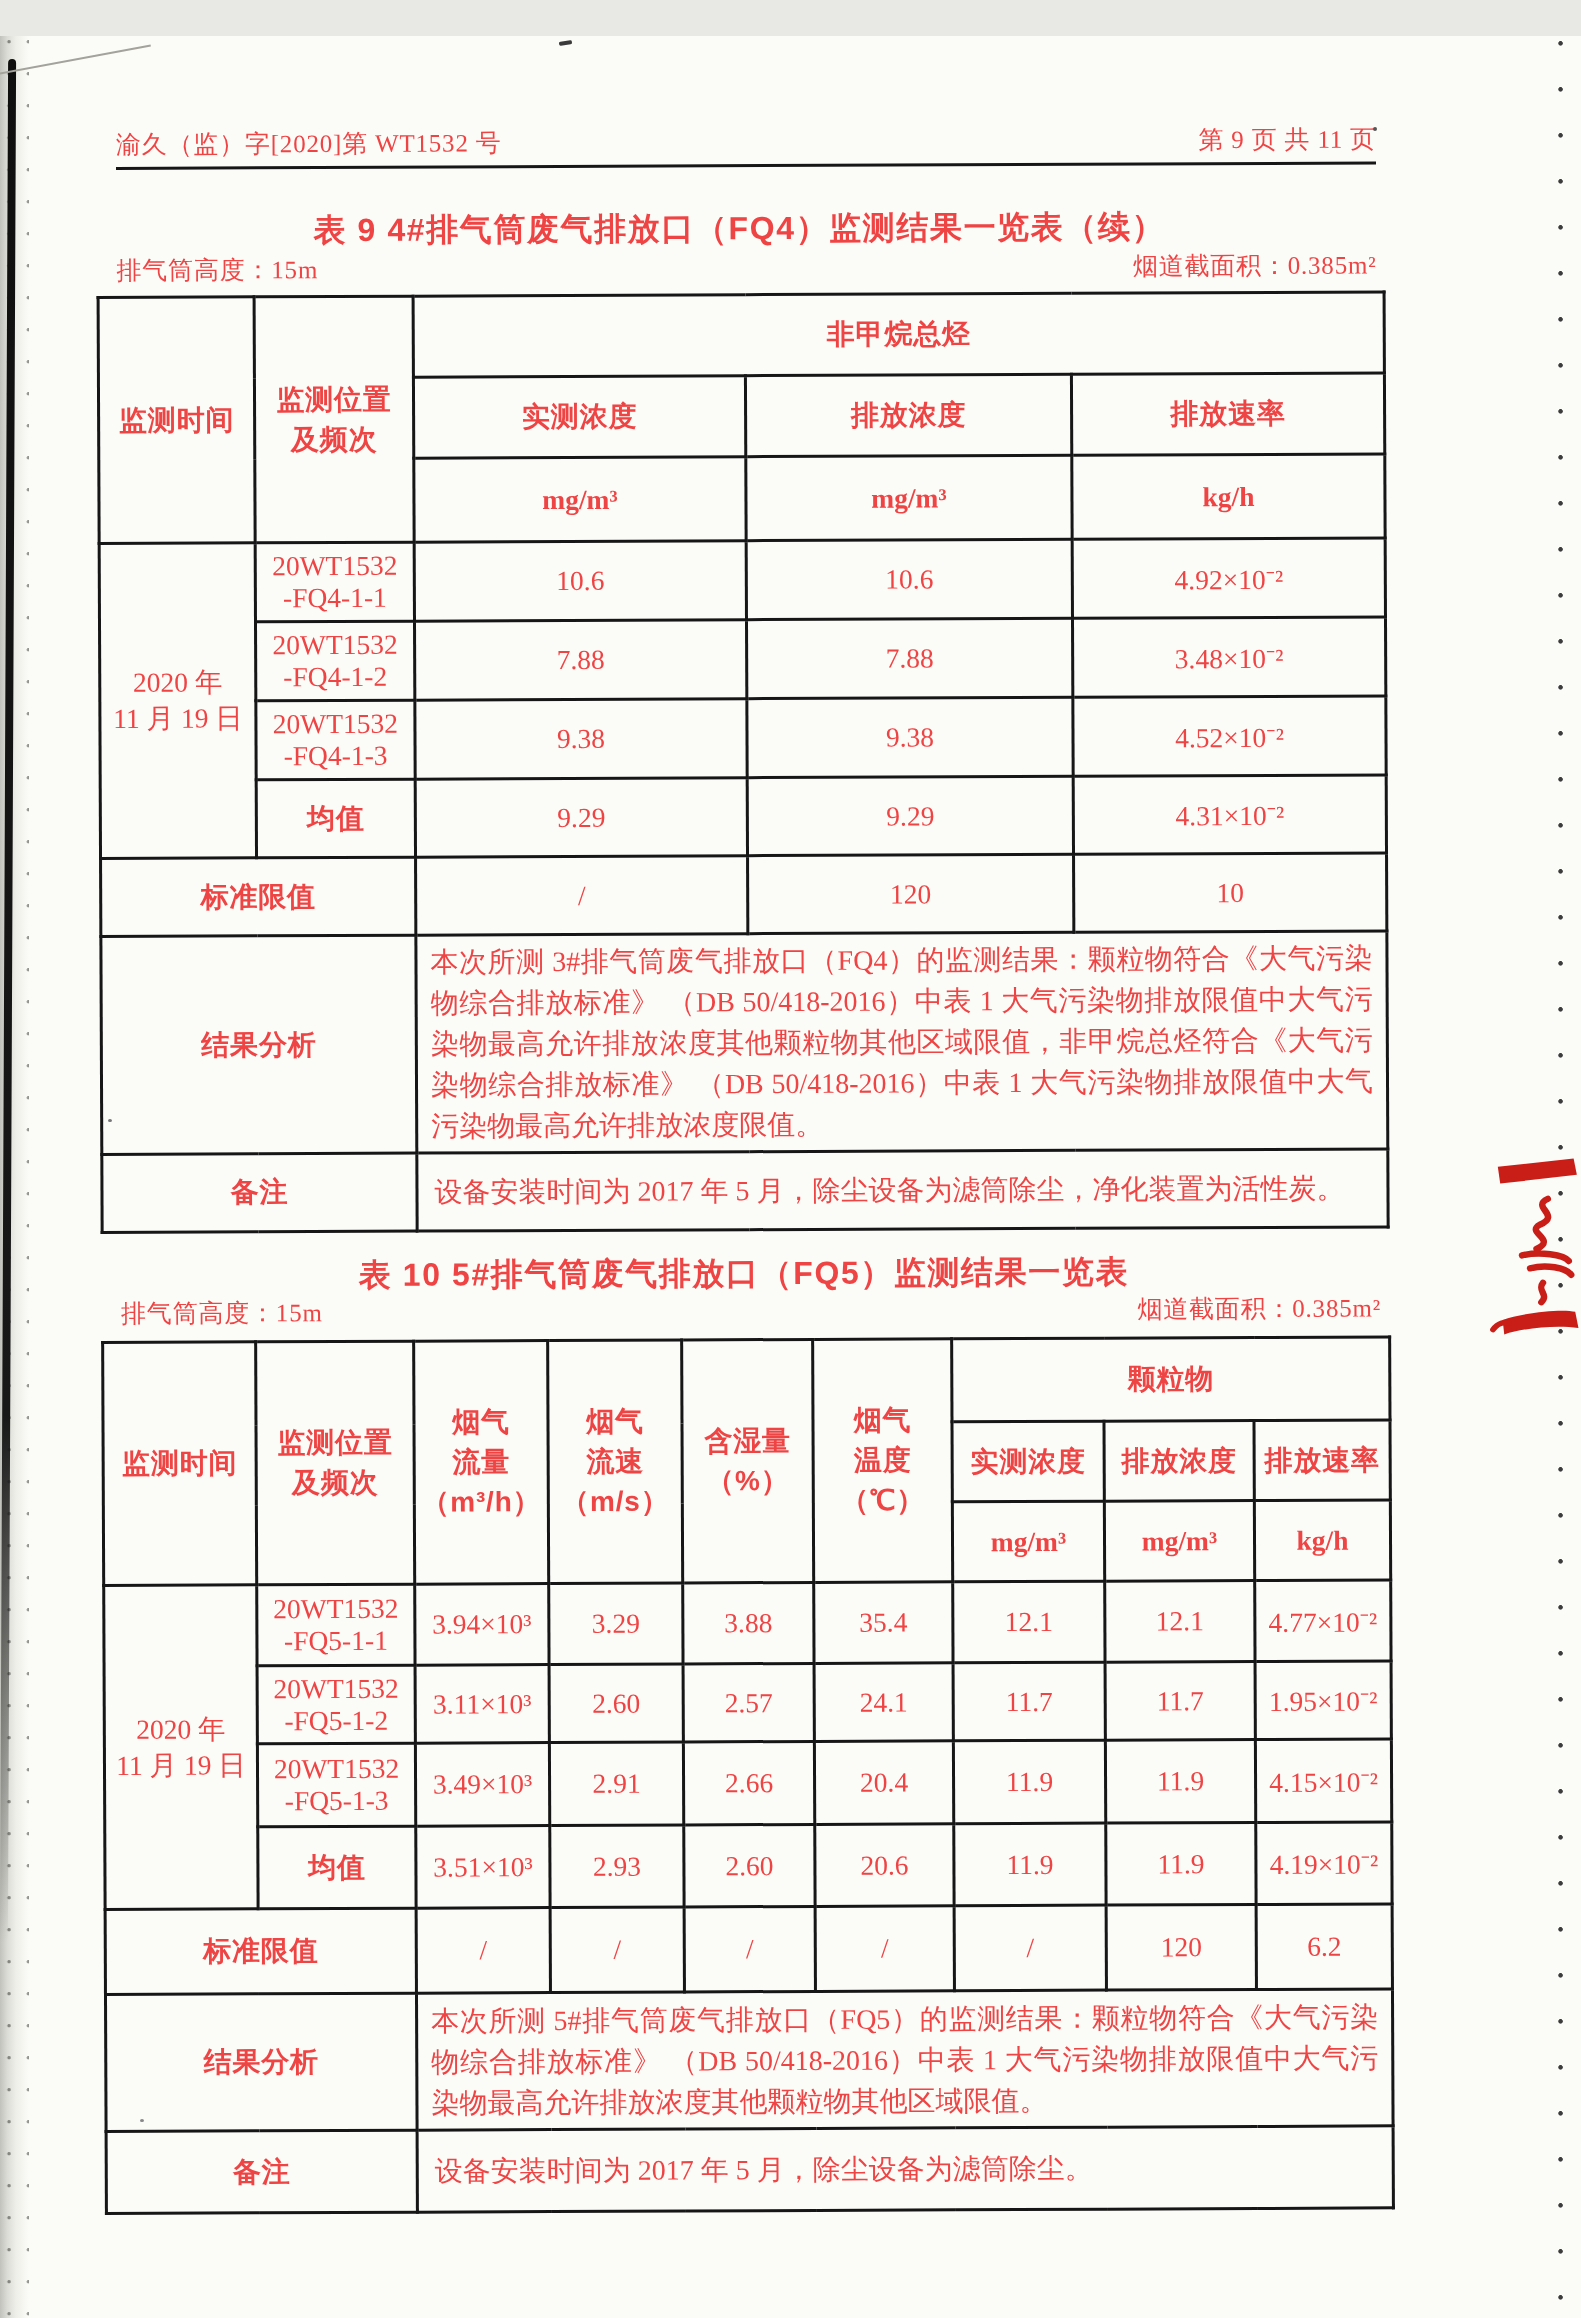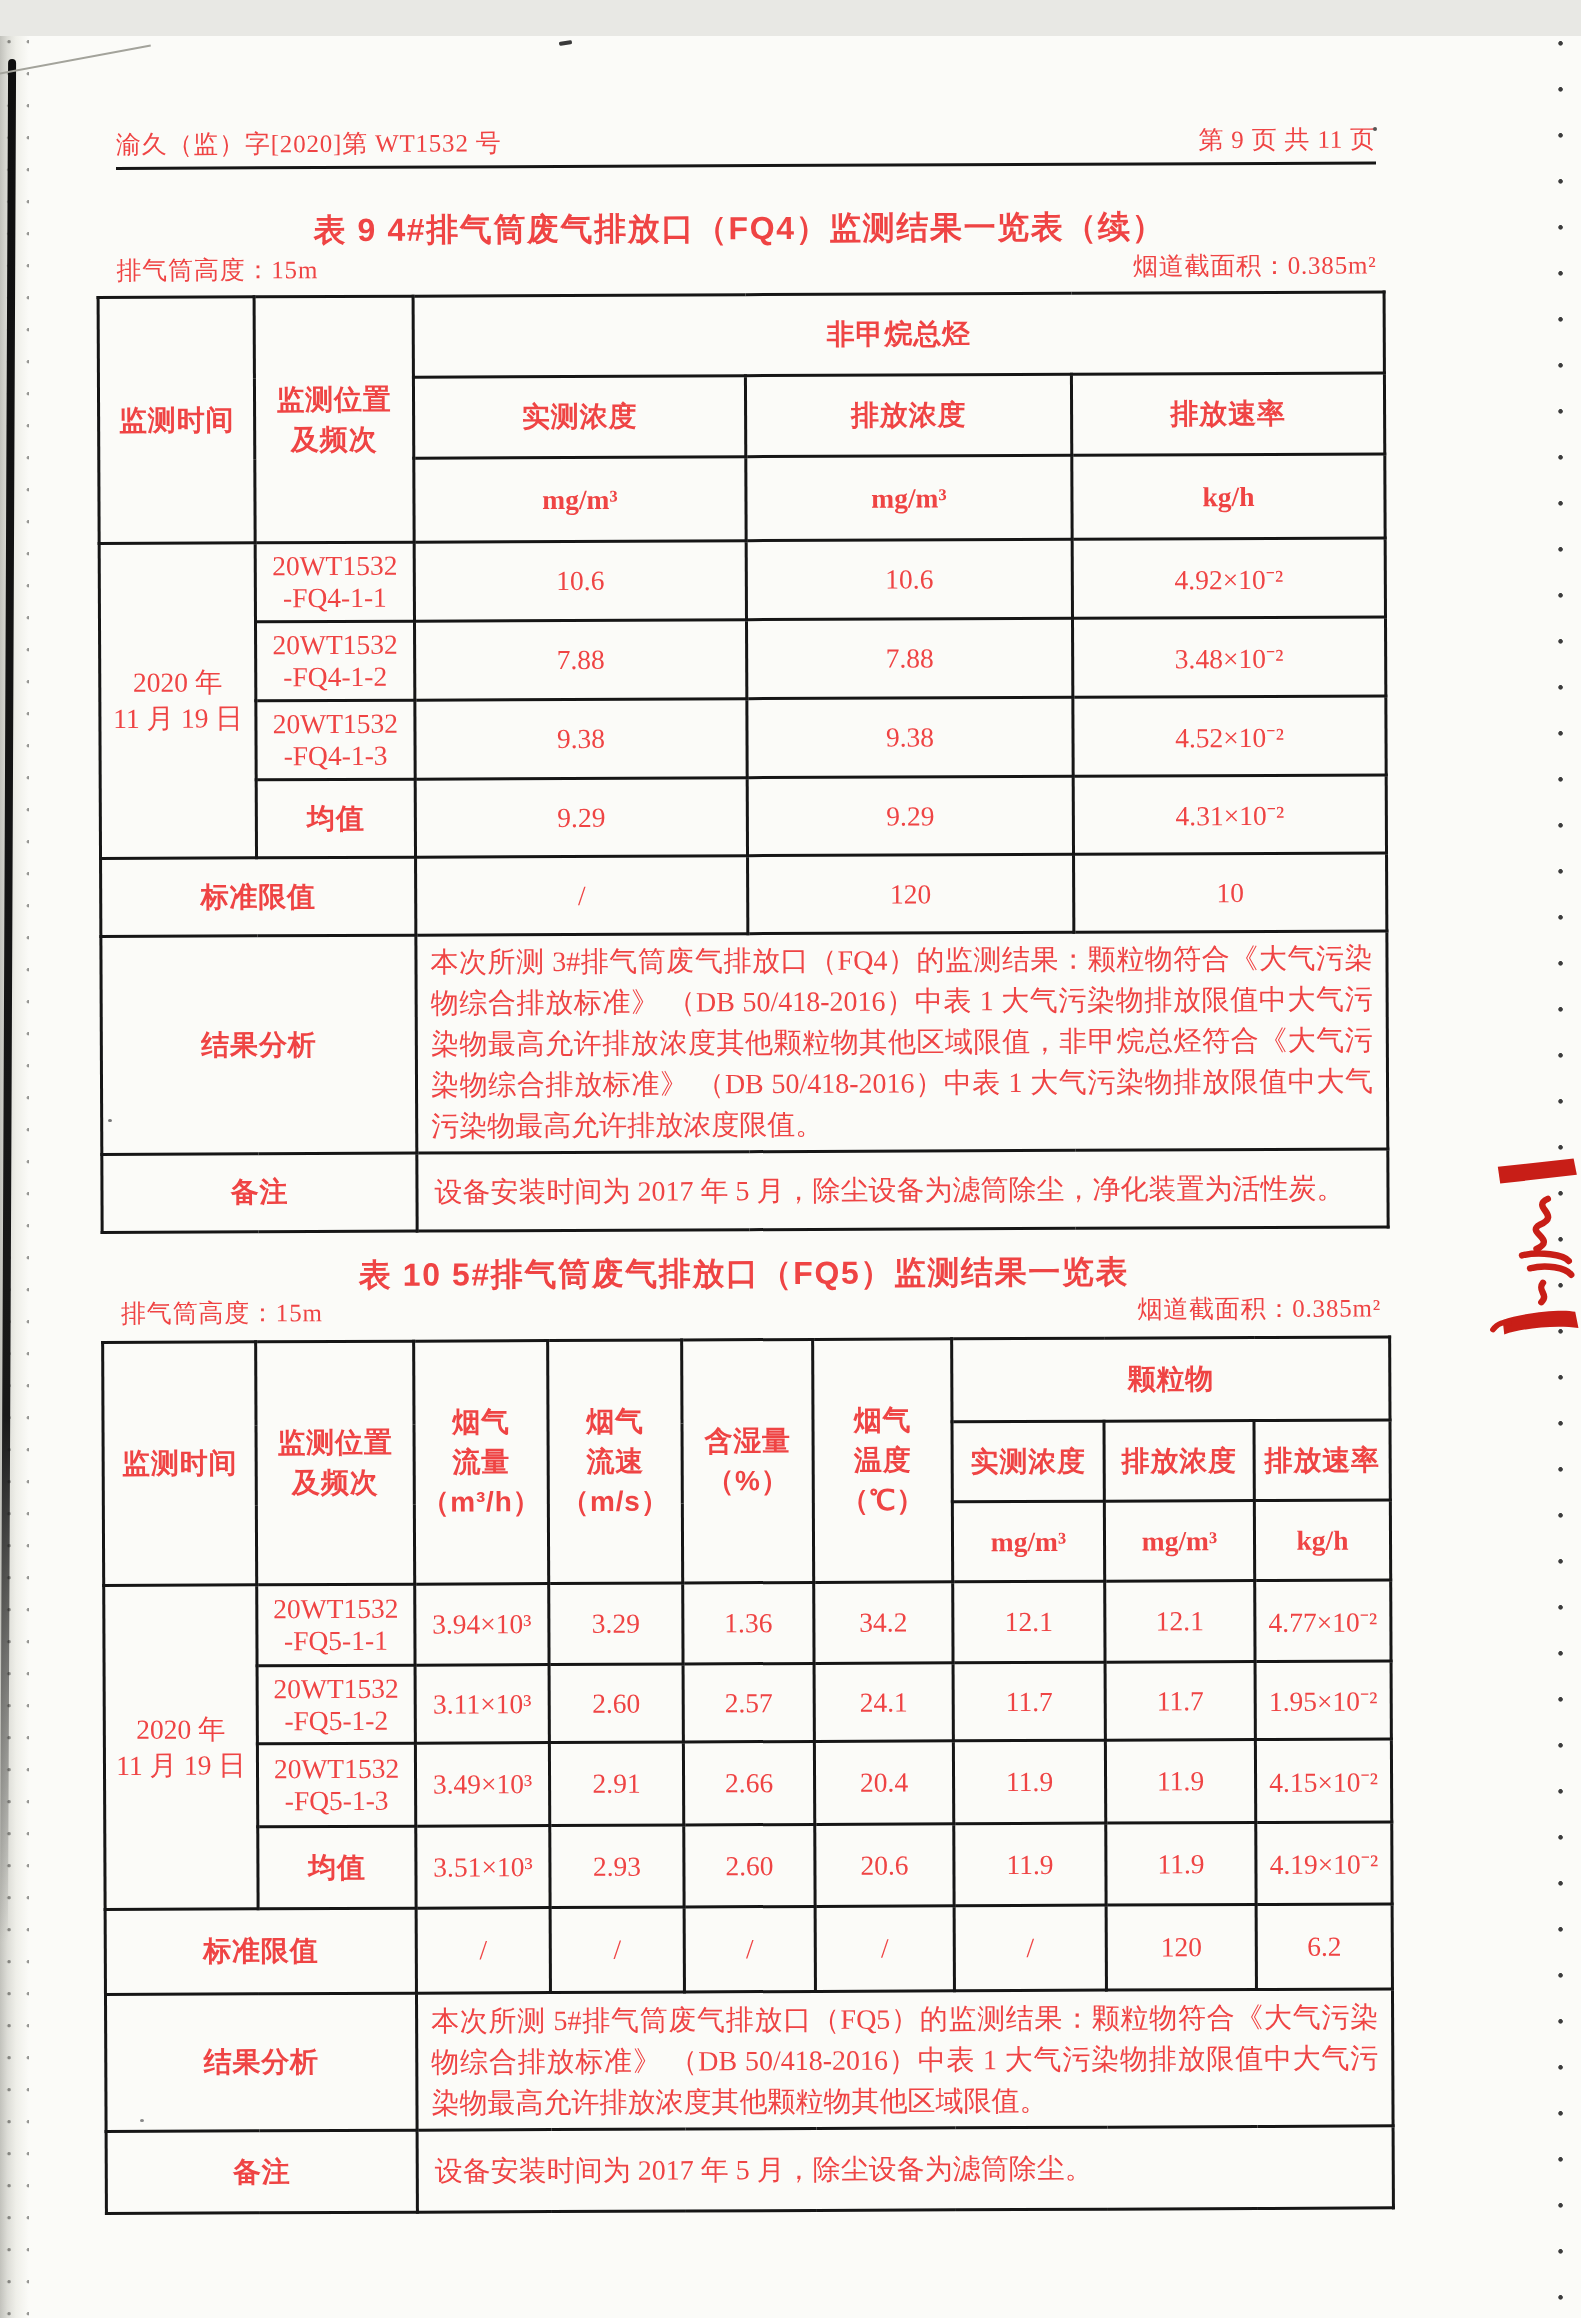--- a/index.html
+++ b/index.html
@@ -199,22 +199,22 @@
         <td class="unit">mg/m³</td>
         <td class="unit">kg/h</td>
       </tr>
       <tr style="height:81px">
         <td rowspan="4" class="num pre">2020 年
 11 月 19 日</td>
         <td class="num pre">20WT1532
 -FQ5-1-1</td>
         <td class="num">3.94×10³</td>
         <td class="num">3.29</td>
-        <td class="num">1.36</td>
-        <td class="num">34.2</td>
+        <td class="num">3.88</td>
+        <td class="num">35.4</td>
         <td class="num">12.1</td>
         <td class="num">12.1</td>
         <td class="num">4.77×10⁻²</td>
       </tr>
       <tr style="height:78px">
         <td class="num pre">20WT1532
 -FQ5-1-2</td>
         <td class="num">3.11×10³</td>
         <td class="num">2.60</td>
         <td class="num">2.57</td>

